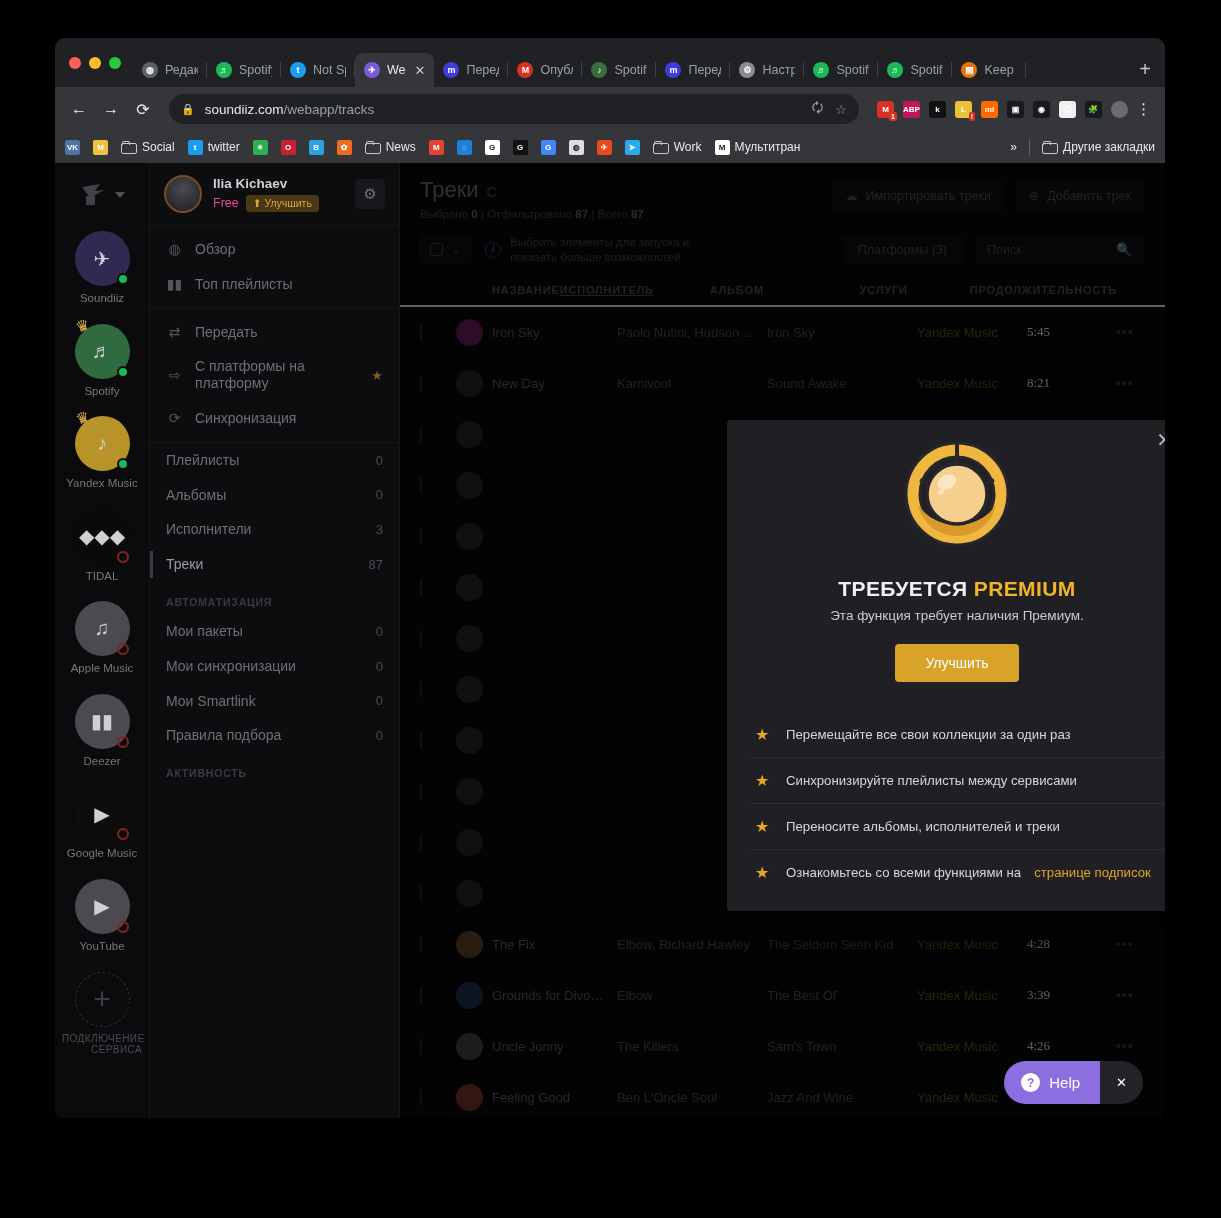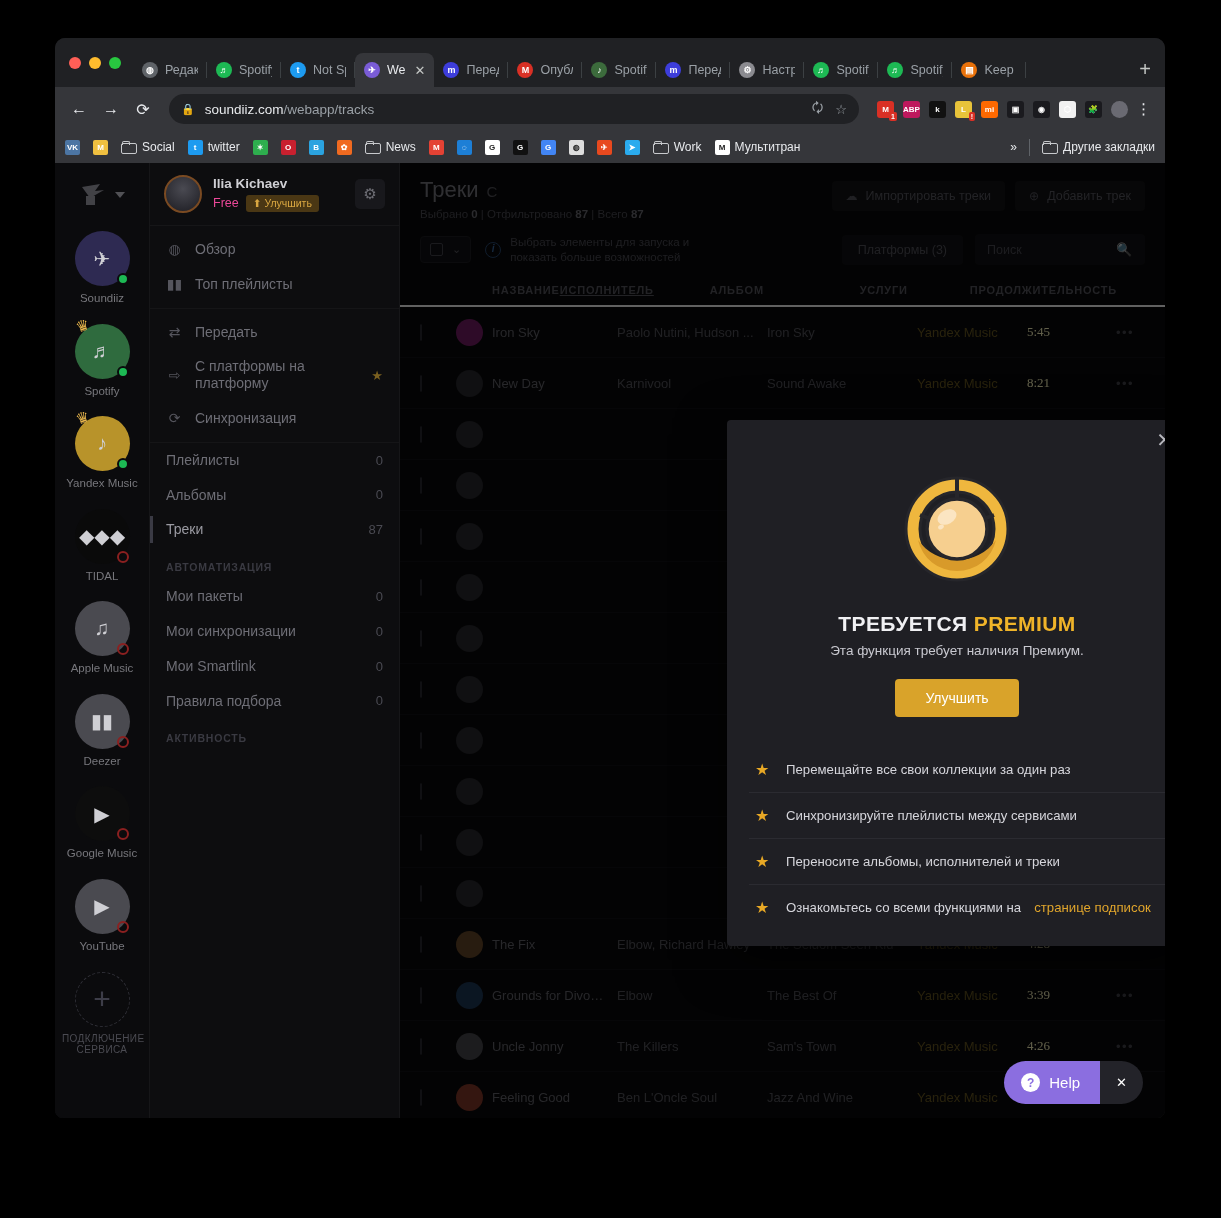--- a/index.html
+++ b/index.html
@@ -114,21 +114,21 @@
               border-top: 6px solid #8b8b90; }
   .svc { width: 95px; padding: 12px 0 6px; display: flex; flex-direction: column;
          align-items: center; gap: 6px; }
   .svc-av { width: 55px; height: 55px; border-radius: 50%; position: relative;
             display: flex; align-items: center; justify-content: center; }
   .dot { position: absolute; right: 1px; bottom: 1px; width: 12px; height: 12px; border-radius: 50%;
          border: 2px solid #0b0b0d; }
   .dot.on { background: #1db954; }
   .dot.off { background: transparent; border-color: #8b2020; }
   .crown { position: absolute; left: 1px; top: -7px; font-size: 15px; color: #e8b64c; transform: rotate(-18deg); }
-  .svc-name { font-size: 11.5px; color: #77777c; text-align: center; line-height: 1.18; max-width: 80px; }
+  .svc-name { font-size: 11.5px; color: #77777c; text-align: right; line-height: 1.18; max-width: 80px; }
   .svc.add .svc-av { border: 1px dashed #2f2f36; color: #3d3d48; font-size: 30px; font-weight: 300; }
   .svc.add .svc-name { font-size: 10px; letter-spacing: .4px; color: #4b4b52; text-transform: uppercase; }
 
   
   .nav { width: 250px; flex: 0 0 250px; background: #0d0d0f; border-right: 1px solid #161618; }
   .profile { display: flex; align-items: center; gap: 11px; padding: 12px 14px; border-bottom: 1px solid #161618; }
   .avatar { width: 38px; height: 38px; border-radius: 50%; border: 2px solid #7a4a22;
             background: radial-gradient(circle at 50% 35%, #4a4a52, #1c1c22); flex: 0 0 38px; }
   .pname { font-size: 13.5px; color: #cfcfd4; font-weight: bold; line-height: 1.25; }
   .psub { display: flex; align-items: center; gap: 7px; margin-top: 2px; }
@@ -206,21 +206,21 @@
   .overlay { position: absolute; inset: 0; background: rgba(0,0,0,.62); z-index: 50; }
 
   
   .modal {
     position: absolute; z-index: 60;
     left: 327px; top: 257px; width: 460px;
     background: #1f1f24; border-radius: 4px; padding: 0 0 0 0;
     box-shadow: 0 14px 50px rgba(0,0,0,.7);
   }
   .modal-close { position: absolute; right: 14px; top: 10px; font-size: 20px; color: #b8b8be; line-height: 1; }
-  .modal-body { padding: 50px 30px 0; text-align: center; }
+  .modal-body { padding: 15px 30px 0; text-align: center; }
   .badge-wrap { display: flex; justify-content: center; margin-bottom: 24px; }
   .m-title { font-size: 21px; font-weight: bold; color: #f0f0f3; letter-spacing: .4px; }
   .m-title .gold { color: #f0b429; }
   .m-desc { font-size: 13.5px; color: #c9c9d0; margin-top: 7px; }
   .m-btn { display: inline-block; margin: 21px auto 0; background: #d9a32a; color: #fff;
            font-size: 14px; padding: 11px 30px; border-radius: 4px; }
   .feat-list { margin-top: 30px; padding: 0 22px 16px; }
   .feat { display: flex; align-items: center; gap: 13px; padding: 13px 6px;
           border-top: 1px solid #2b2b31; font-size: 13.2px; color: #d6d6dc; text-align: left; }
   .feat:first-child { border-top: none; }
@@ -499,20 +499,24 @@
 
       <div id="navlibrary">
           <div class="navitem">
             <span class="nv-label">Плейлисты</span>
             <span class="nv-count">0</span>
           </div>
           <div class="navitem">
             <span class="nv-label">Альбомы</span>
             <span class="nv-count">0</span>
           </div>
+          <div class="navitem">
+            <span class="nv-label">Исполнители</span>
+            <span class="nv-count">3</span>
+          </div>
           <div class="navitem sel active">
             <span class="nv-label">Треки</span>
             <span class="nv-count">87</span>
           </div>
         </div>
 
       <div class="section-label">АВТОМАТИЗАЦИЯ</div>
       <div id="navautomation">
           <div class="navitem">
             <span class="nv-label">Мои пакеты</span>

